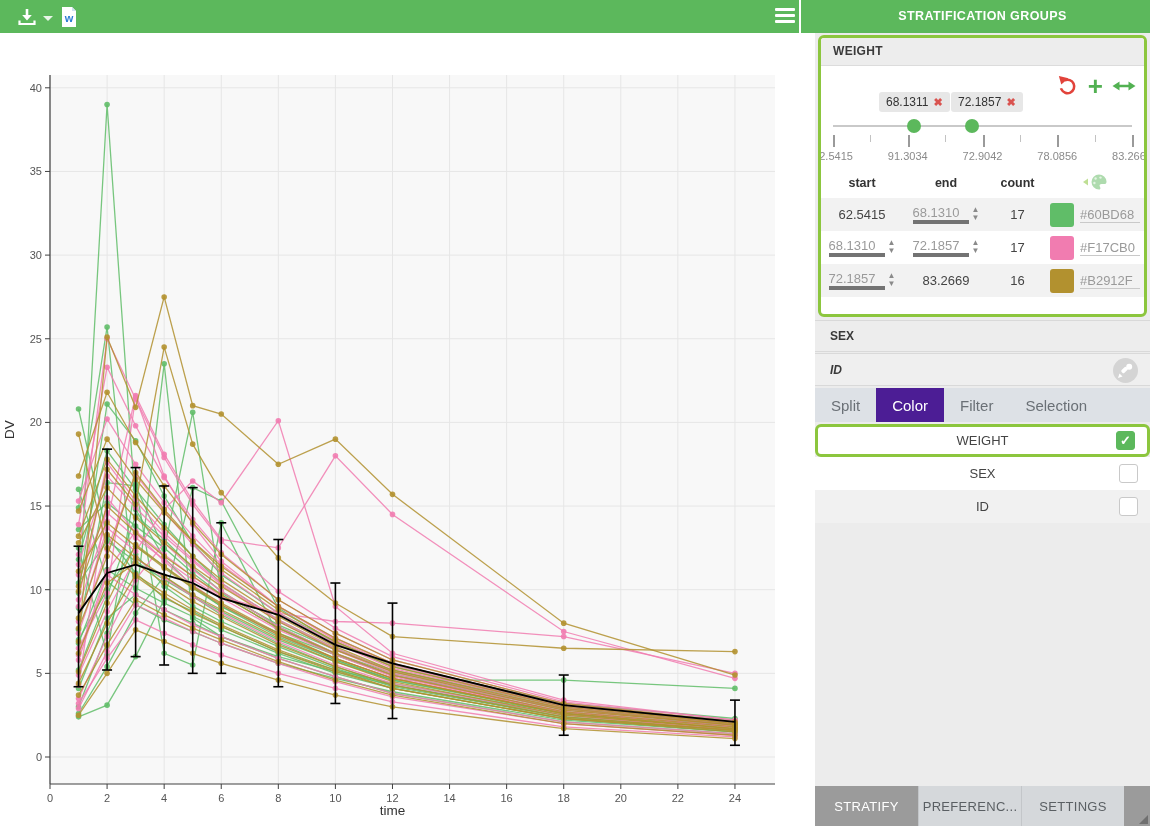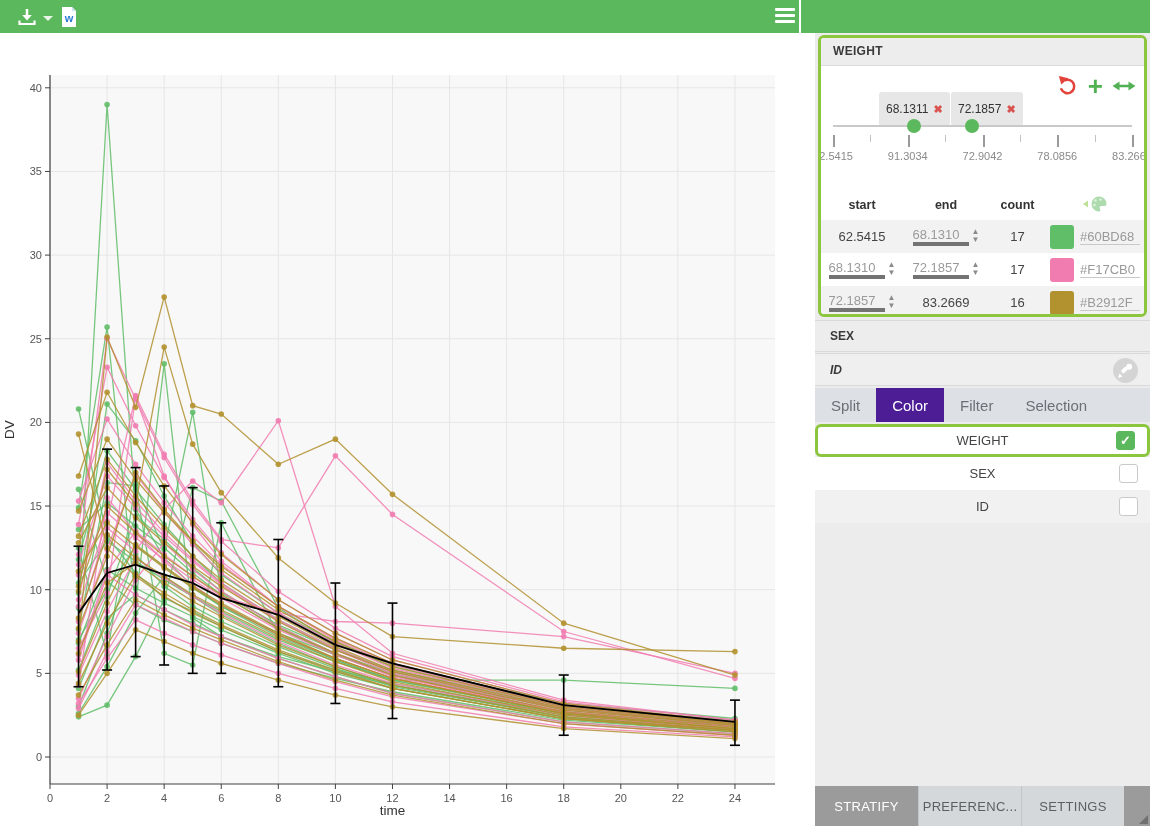--- a/index.html
+++ b/index.html
@@ -21,33 +21,33 @@
   
   .sidebar{position:absolute;left:815px;top:33px;width:335px;height:793px;background:#ececec;}
   .weight-panel{position:absolute;left:3px;top:2px;width:323px;height:276px;background:#fff;
     border:3px solid #8CC63E;border-radius:6px;overflow:hidden;}
   .panel-header{height:27px;line-height:27px;background:#ededed;border-bottom:1px solid #dcdcdc;
     font-weight:bold;font-size:12px;color:#3a3a3a;padding-left:12px;letter-spacing:.3px;}
   .icon-row{position:absolute;right:8px;top:36px;display:flex;align-items:center;gap:9px;}
   .icon-row span{cursor:pointer;display:flex;align-items:center;}
   .plus-glyph{color:#52B152;font-size:26px;font-weight:bold;line-height:20px;}
   .chips{position:absolute;left:0;top:54px;width:100%;}
-  .chip{position:absolute;background:#e7e7e7;border-radius:3px;padding:10px 7px;font-size:12px;
+  .chip{position:absolute;background:#e7e7e7;border-radius:3px;padding:3px 7px;font-size:12px;
     color:#333;white-space:nowrap;cursor:default;}
   .chip .x{color:#d9534f;font-weight:bold;margin-left:5px;font-size:11px;cursor:pointer;}
   .slider{position:absolute;left:0;top:78px;width:100%;height:20px;}
   .track{position:absolute;left:12px;right:12px;top:9px;height:2px;background:#c9c9c9;}
   .handle{position:absolute;top:3px;width:14px;height:14px;border-radius:50%;background:#5CB85C;cursor:pointer;}
   .ruler{position:absolute;left:0;top:97px;width:100%;height:14px;}
   .tick{position:absolute;top:0;width:1px;background:#9a9a9a;}
   .tick.major{height:12px;width:2px;}
   .tick.minor{height:7px;opacity:.6;}
   .ruler-labels{position:absolute;left:0;top:112px;width:100%;height:14px;font-size:11px;color:#8a8a8a;}
   .rlabel{position:absolute;transform:translateX(-50%);white-space:nowrap;}
-  .wtable{position:absolute;left:0;top:130px;width:323px;margin-top:22px;}
+  .wtable{position:absolute;left:0;top:130px;width:323px;}
   .wt-head{display:grid;grid-template-columns:82px 86px 57px 98px;height:30px;align-items:center;
     font-weight:bold;font-size:12.5px;color:#333;}
   .wt-head div{text-align:center;}
   .wt-row{display:grid;grid-template-columns:82px 86px 57px 98px;height:33px;align-items:center;font-size:13px;color:#444;}
   .wt-row:nth-child(odd){background:#f2f2f2;}
   .cell{display:flex;justify-content:center;align-items:center;}
   .val-plain{text-align:center;}
   .val-edit{color:#9a9a9a;border-bottom:4px solid #737373;width:56px;overflow:hidden;white-space:nowrap;cursor:text;}
   .spin{display:flex;flex-direction:column;margin-left:3px;line-height:6px;cursor:pointer;}
   .spin i{font-style:normal;font-size:8px;color:#8a8a8a;height:8px;}
@@ -99,20 +99,21 @@
       <path d="M12 1 l4 4 h-4 z" fill="#cfe0f0"></path>
       <text x="9" y="16" text-anchor="middle" font-size="11" font-weight="bold" fill="#2B7CD3" font-family="Liberation Sans, sans-serif">w</text>
     </svg>
   </div>
   <div class="tb-menu">
     <div></div>
       <div></div>
       <div></div>
   </div>
   <div class="tb-divider"></div>
+  <div class="sb-title">STRATIFICATION GROUPS</div>
 </div>
 
 <div class="plot-area">
   <svg id="chart" width="815" height="793">
       <rect x="50" y="42" width="725" height="709" fill="#f8f8f8"></rect>
       <g>
         <line x1="50" y1="42" x2="50" y2="751" stroke="#e6e6e6" stroke-width="1"></line>
         <line x1="107.08" y1="42" x2="107.08" y2="751" stroke="#e6e6e6" stroke-width="1"></line>
         <line x1="164.16" y1="42" x2="164.16" y2="751" stroke="#e6e6e6" stroke-width="1"></line>
         <line x1="221.24" y1="42" x2="221.24" y2="751" stroke="#e6e6e6" stroke-width="1"></line>

